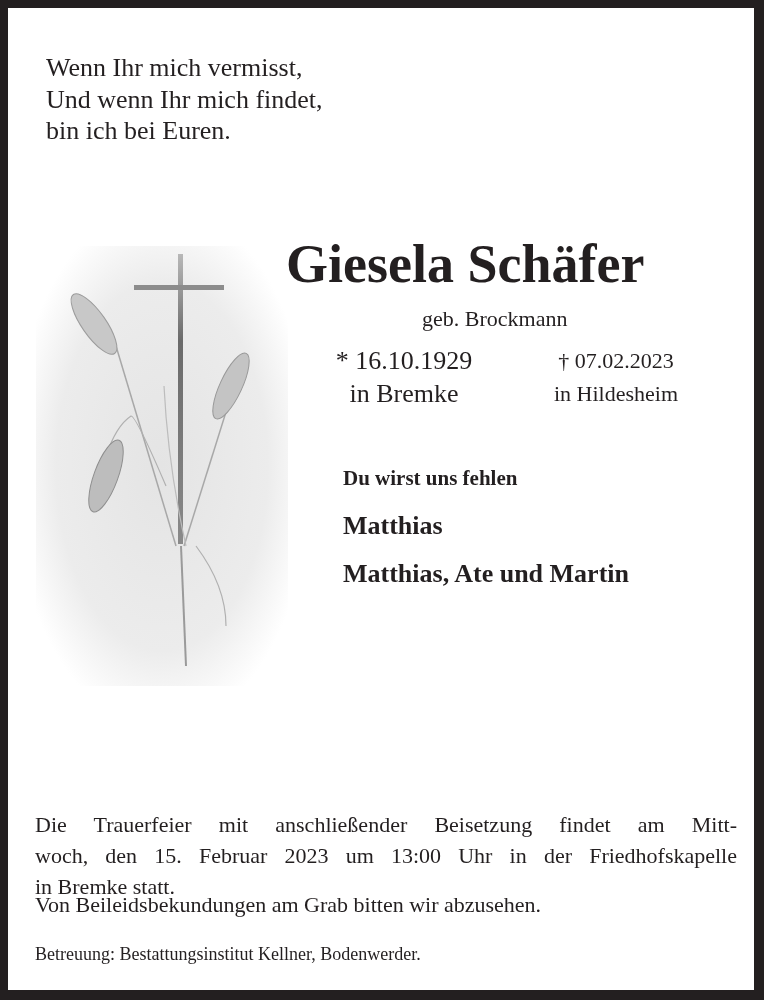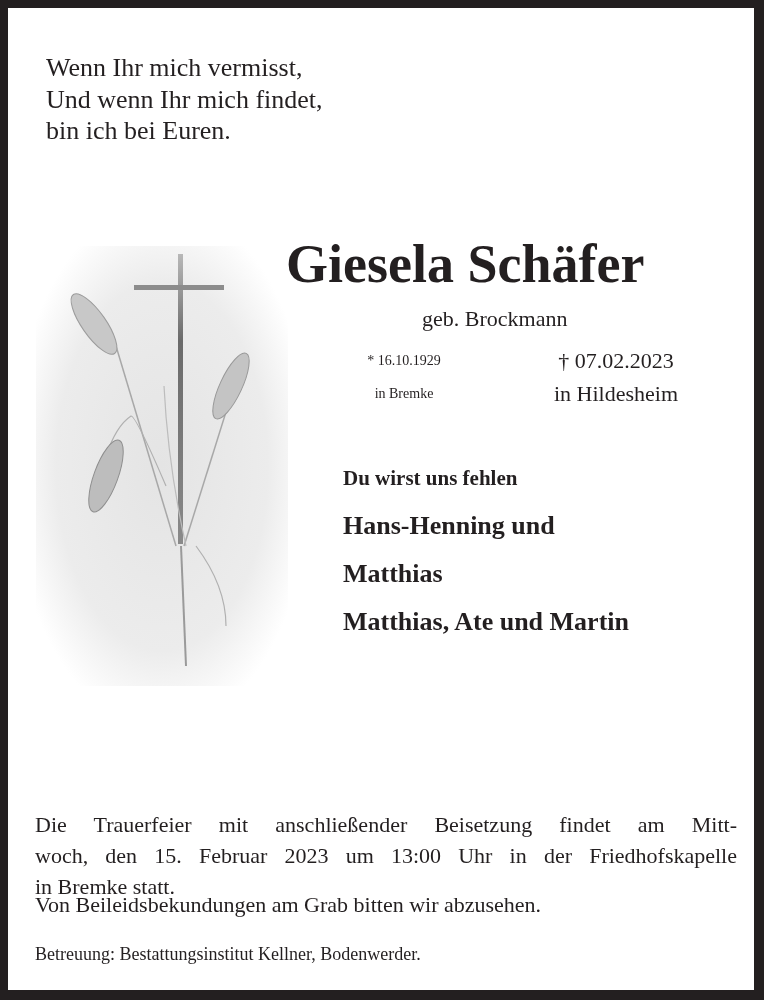--- a/index.html
+++ b/index.html
@@ -7,21 +7,21 @@
   .page {
     position: absolute; left: 8px; top: 8px; width: 746px; height: 982px;
     background: #ffffff; color: #231f20;
     font-family: "Liberation Serif", "DejaVu Serif", serif;
   }
   .abs { position: absolute; }
   .poem { left: 38px; top: 44px; font-size: 26px; line-height: 31.5px; }
   .poem div { white-space: nowrap; }
   .name { left: 278px; top: 226px; font-size: 54px; font-weight: bold; letter-spacing: 0px; white-space: nowrap; line-height: 60px; }
   .nee { left: 414px; top: 298px; font-size: 22px; white-space: nowrap; }
-  .birth { left: 326px; top: 336px; font-size: 14px; line-height: 33px; text-align: center; width: 140px; }
+  .birth { left: 326px; top: 336px; font-size: 26px; line-height: 33px; text-align: center; width: 140px; }
   .death { left: 528px; top: 336px; font-size: 22px; line-height: 33px; text-align: center; width: 160px; }
   .birth div, .death div { white-space: nowrap; }
   .art { left: 28px; top: 238px; width: 252px; height: 440px; }
   .mourners { left: 335px; top: 458px; }
   .mourners .intro { font-size: 21px; font-weight: bold; margin-bottom: 20px; white-space: nowrap; }
   .mourners .grp { font-size: 26px; font-weight: bold; line-height: 30px; margin-bottom: 18px; white-space: nowrap; }
   .funeral { left: 27px; top: 784px; width: 702px; font-size: 22px; line-height: 31px; text-align: justify; hyphens: manual; margin-top: 17px; }
   .funeral .line { text-align-last: justify; white-space: nowrap; display: block; }
   .funeral .last { display: block; white-space: nowrap; }
   .condol { left: 27px; top: 884px; font-size: 22px; white-space: nowrap; }
@@ -79,21 +79,20 @@
   </div>
 
   <div class="abs death">
     <div>† 07.02.2023</div>
     <div>in Hildesheim</div>
   </div>
 
   <div class="abs mourners">
     <div class="intro">Du wirst uns fehlen</div>
     <div class="grp">
-      <div>Hans-Henning und</div>
     </div>
     <div class="grp">
       <div>Matthias</div>
     </div>
     <div class="grp">
       <div>Matthias, Ate und Martin</div>
     </div>
   </div>
 
   <div class="abs funeral">

